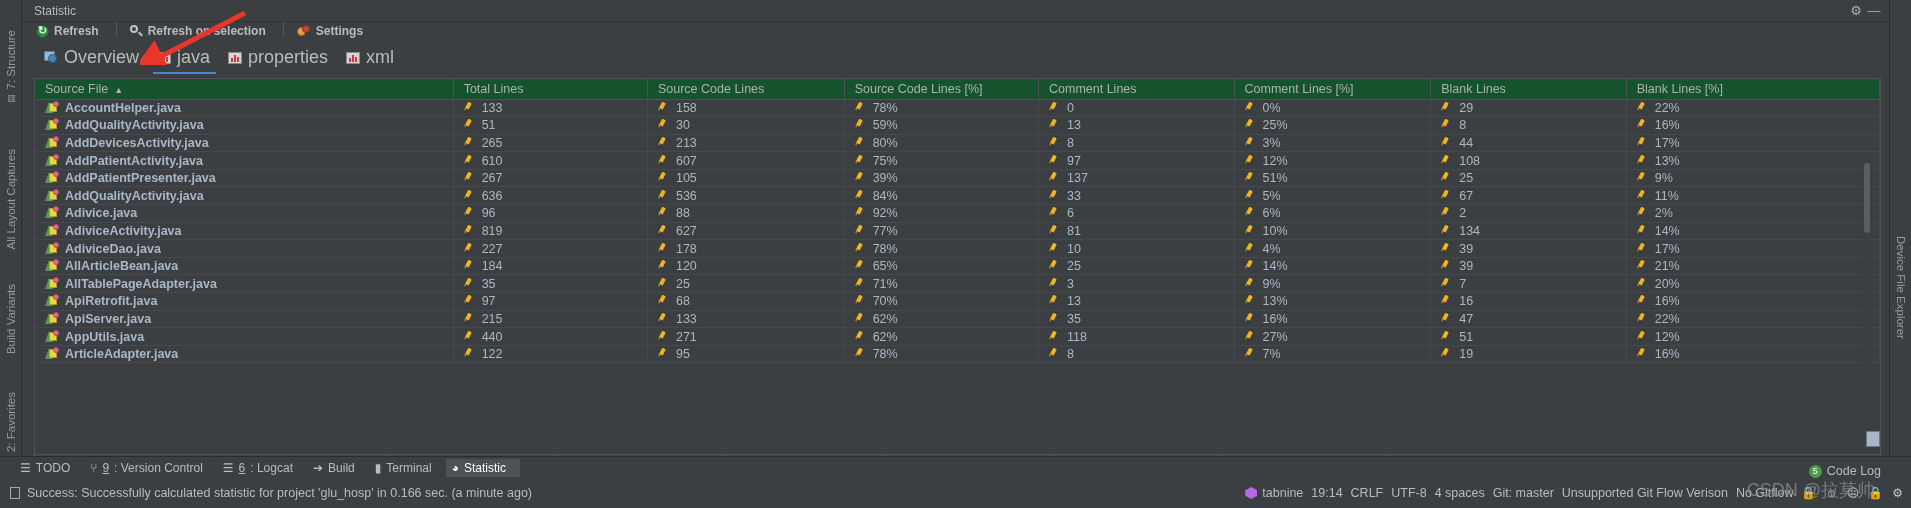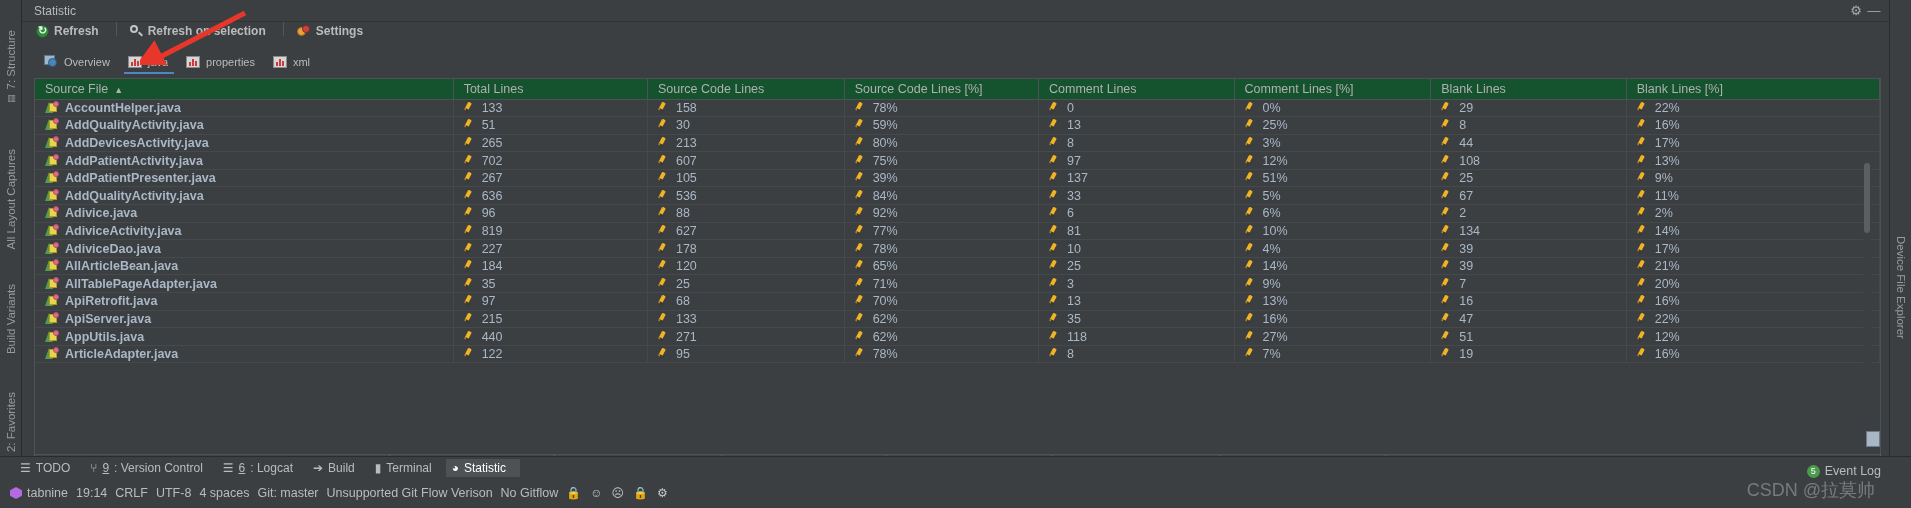--- a/index.html
+++ b/index.html
@@ -57,21 +57,21 @@
     padding-left: 10px; gap: 3px; font-weight: bold;
   }
   .tb-item { display: flex; align-items: center; gap: 5px; padding: 2px 8px 2px 4px;
              color: #bbbbbb; font-size: 12px; white-space: nowrap; }
   .tb-sep { width: 1px; height: 14px; background: #555; margin: 0 6px; }
 
   
   .tabs { height: 28px; flex: 0 0 28px; display: flex; align-items: flex-end;
           padding-left: 16px; gap: 0; }
   .tab { display: flex; align-items: center; gap: 6px; padding: 3px 12px 6px 6px;
-         color: #bbbbbb; font-size: 11px; position: relative; white-space: nowrap; }
+         color: #bbbbbb; font-size: 18px; position: relative; white-space: nowrap; }
   .tab.active::after {
     content: ""; position: absolute; left: 2px; right: 6px; bottom: 0;
     height: 2px; background: #4a88c7;
   }
 
   
   .tablewrap {
     flex: 1 1 auto; margin: 4px 8px 0 12px; position: relative;
     border: 1px solid #4e5254; border-bottom: none; overflow: hidden;
     background: #3c3f41;
@@ -366,21 +366,21 @@
             <td><span class="cellico ico-pencil"><i class="body"></i><i class="tip"></i></span><span>265</span></td>
             <td><span class="cellico ico-pencil"><i class="body"></i><i class="tip"></i></span><span>213</span></td>
             <td><span class="cellico ico-pencil"><i class="body"></i><i class="tip"></i></span><span>80%</span></td>
             <td><span class="cellico ico-pencil"><i class="body"></i><i class="tip"></i></span><span>8</span></td>
             <td><span class="cellico ico-pencil"><i class="body"></i><i class="tip"></i></span><span>3%</span></td>
             <td><span class="cellico ico-pencil"><i class="body"></i><i class="tip"></i></span><span>44</span></td>
             <td><span class="cellico ico-pencil"><i class="body"></i><i class="tip"></i></span><span>17%</span></td>
           </tr>
           <tr>
             <td class="namecell"><span class="cellico ico-java"><i class="tri"></i><i class="sq"></i><i class="dot"></i></span><span>AddPatientActivity.java</span></td>
-            <td><span class="cellico ico-pencil"><i class="body"></i><i class="tip"></i></span><span>702</span></td>
+            <td><span class="cellico ico-pencil"><i class="body"></i><i class="tip"></i></span><span>610</span></td>
             <td><span class="cellico ico-pencil"><i class="body"></i><i class="tip"></i></span><span>607</span></td>
             <td><span class="cellico ico-pencil"><i class="body"></i><i class="tip"></i></span><span>75%</span></td>
             <td><span class="cellico ico-pencil"><i class="body"></i><i class="tip"></i></span><span>97</span></td>
             <td><span class="cellico ico-pencil"><i class="body"></i><i class="tip"></i></span><span>12%</span></td>
             <td><span class="cellico ico-pencil"><i class="body"></i><i class="tip"></i></span><span>108</span></td>
             <td><span class="cellico ico-pencil"><i class="body"></i><i class="tip"></i></span><span>13%</span></td>
           </tr>
           <tr>
             <td class="namecell"><span class="cellico ico-java"><i class="tri"></i><i class="sq"></i><i class="dot"></i></span><span>AddPatientPresenter.java</span></td>
             <td><span class="cellico ico-pencil"><i class="body"></i><i class="tip"></i></span><span>267</span></td>
@@ -584,24 +584,28 @@
     <span>Terminal</span>
   </div>
   <div class="bw active">
     <span>◕</span>
     <span>Statistic</span>
   </div>
 </div>
 
 <div class="eventlog">
   <span class="badge5">5</span>
-  <span>Event Log</span>
+  <span>Code Log</span>
 </div>
 
 <div class="statusbar">
+  <div class="status-msg">
+    <span class="ico-doc"></span>
+    <span>Success: Successfully calculated statistic for project 'glu_hosp' in 0.166 sec. (a minute ago)</span>
+  </div>
   <div class="status-right">
     <span class="si"><i class="ico-tabnine"></i><span>tabnine</span></span>
     <span class="si">19:14</span>
     <span class="si">CRLF</span>
     <span class="si">UTF-8</span>
     <span class="si">4 spaces</span>
     <span class="si">Git: master</span>
     <span class="si">Unsupported Git Flow Verison</span>
     <span class="si">No Gitflow</span>
     <span class="faceicons">

